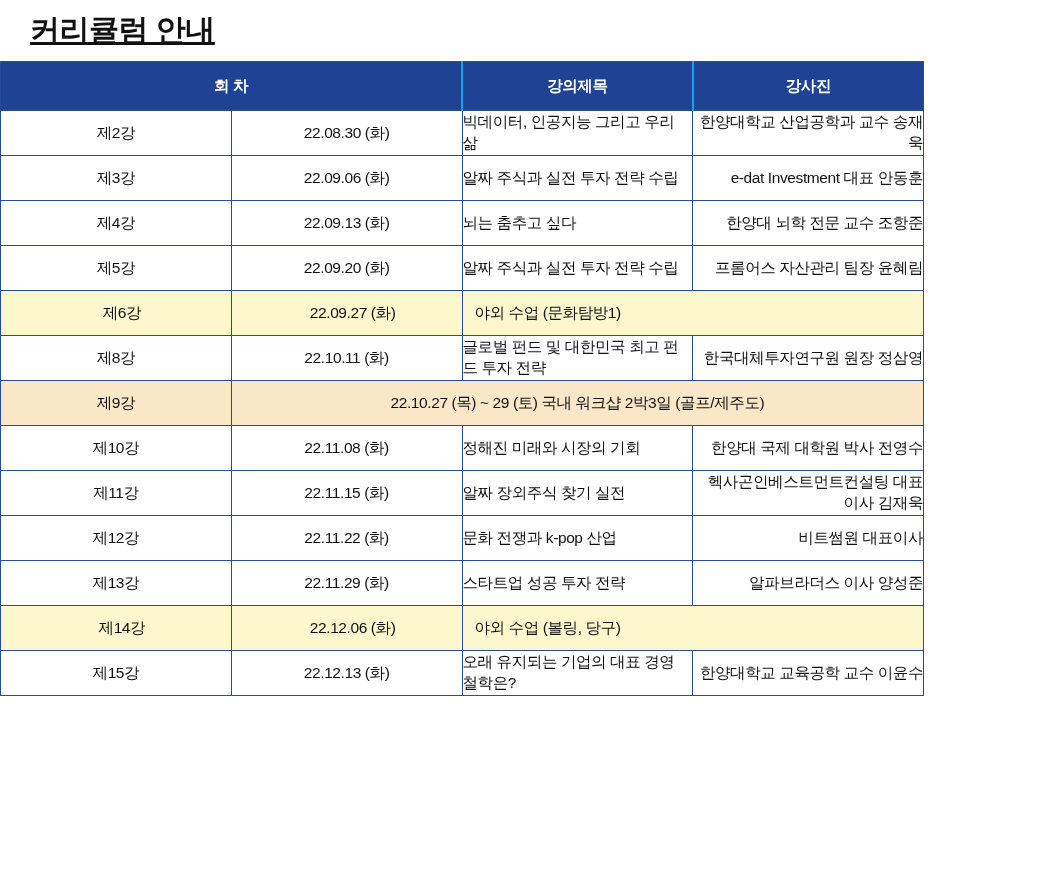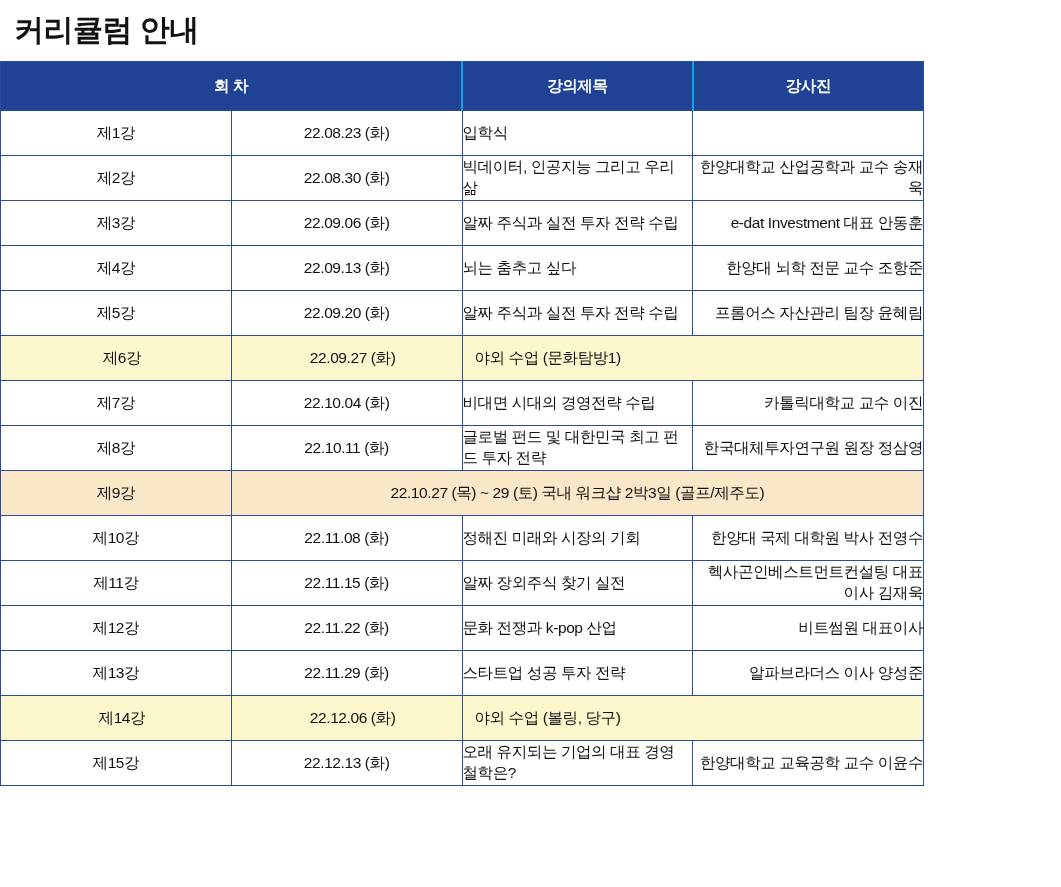--- a/index.html
+++ b/index.html
@@ -17,22 +17,23 @@
   .page {
     position: relative;
     width: 1061px;
     height: 887px;
     box-sizing: border-box;
   }
   .page-title {
     font-size: 30px;
     font-weight: bold;
     color: #111111;
-    padding: 10px 0 10px 14px;
+    padding: 10px 0 10px 30px;
     letter-spacing: -0.5px;
+    text-decoration: underline;
   }
   table.curriculum {
     width: 924px;
     border-collapse: collapse;
     table-layout: fixed;
     margin: 0;
   }
   table.curriculum th,
   table.curriculum td {
     border: 1px solid #2b4b9b;
@@ -107,26 +108,20 @@
   <table class="curriculum">
     <thead>
       <tr>
         <th colspan="2">회 차</th>
         <th class="sep-left">강의제목</th>
         <th class="sep-left">강사진</th>
       </tr>
     </thead>
     <tbody id="tbody">
         <tr class="row-normal">
-          <td class="num">제1강</td>
-          <td class="date">22.08.23 (화)</td>
-          <td class="title">입학식</td>
-          <td class="lecturer"></td>
-        </tr>
-        <tr class="row-normal">
           <td class="num">제2강</td>
           <td class="date">22.08.30 (화)</td>
           <td class="title">빅데이터, 인공지능 그리고 우리 삶</td>
           <td class="lecturer">한양대학교 산업공학과 교수 송재욱</td>
         </tr>
         <tr class="row-normal">
           <td class="num">제3강</td>
           <td class="date">22.09.06 (화)</td>
           <td class="title">알짜 주식과 실전 투자 전략 수립</td>
           <td class="lecturer">e-dat Investment 대표 안동훈</td>
@@ -140,26 +135,20 @@
         <tr class="row-normal">
           <td class="num">제5강</td>
           <td class="date">22.09.20 (화)</td>
           <td class="title">알짜 주식과 실전 투자 전략 수립</td>
           <td class="lecturer">프롬어스 자산관리 팀장 윤혜림</td>
         </tr>
         <tr class="row-yellow">
           <td class="num">제6강</td>
           <td class="date">22.09.27 (화)</td>
           <td colspan="2" class="title">야외 수업 (문화탐방1)</td>
-        </tr>
-        <tr class="row-normal">
-          <td class="num">제7강</td>
-          <td class="date">22.10.04 (화)</td>
-          <td class="title">비대면 시대의 경영전략 수립</td>
-          <td class="lecturer">카톨릭대학교 교수 이진</td>
         </tr>
         <tr class="row-normal">
           <td class="num">제8강</td>
           <td class="date">22.10.11 (화)</td>
           <td class="title">글로벌 펀드 및 대한민국 최고 펀드 투자 전략</td>
           <td class="lecturer">한국대체투자연구원 원장 정삼영</td>
         </tr>
         <tr class="row-orange">
           <td class="num">제9강</td>
           <td colspan="3" class="merged-center">22.10.27 (목) ~ 29 (토)  국내 워크샵 2박3일 (골프/제주도)</td>

